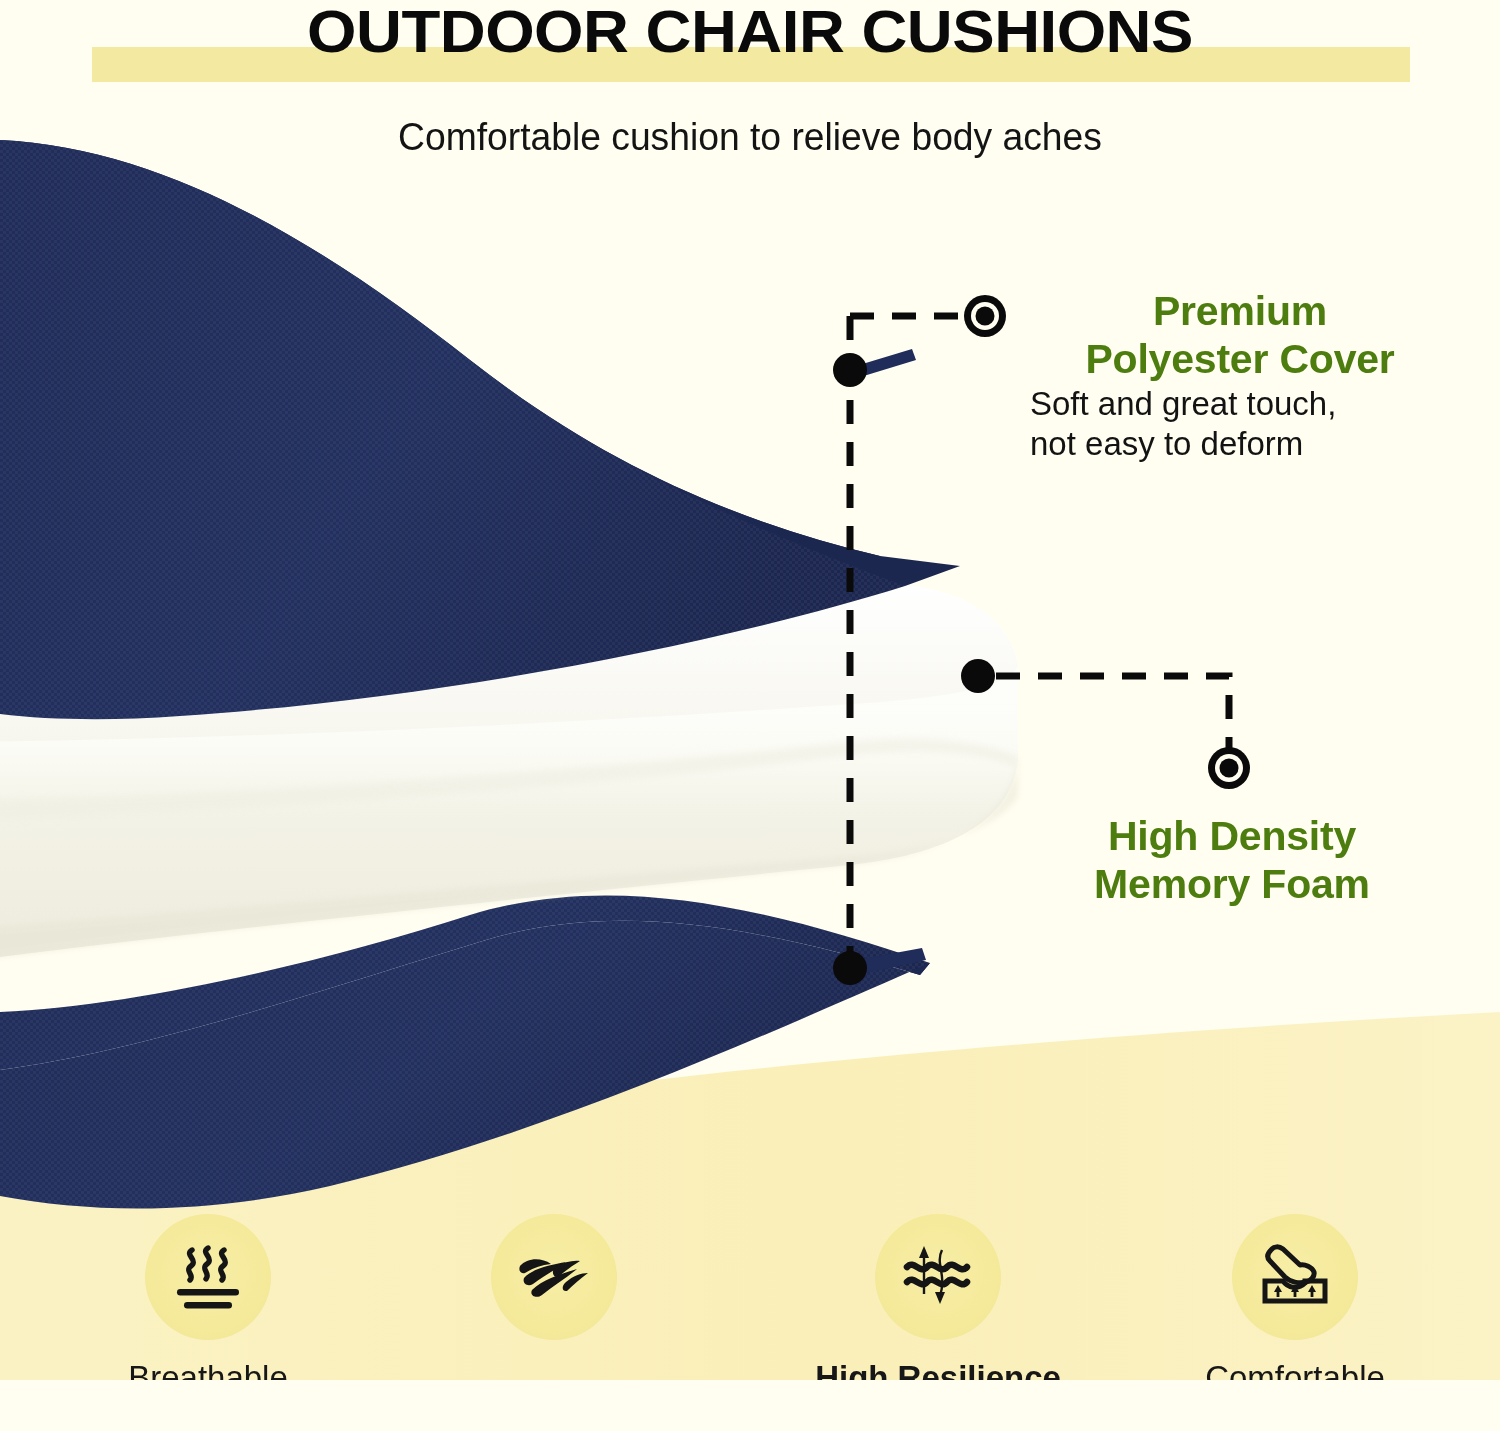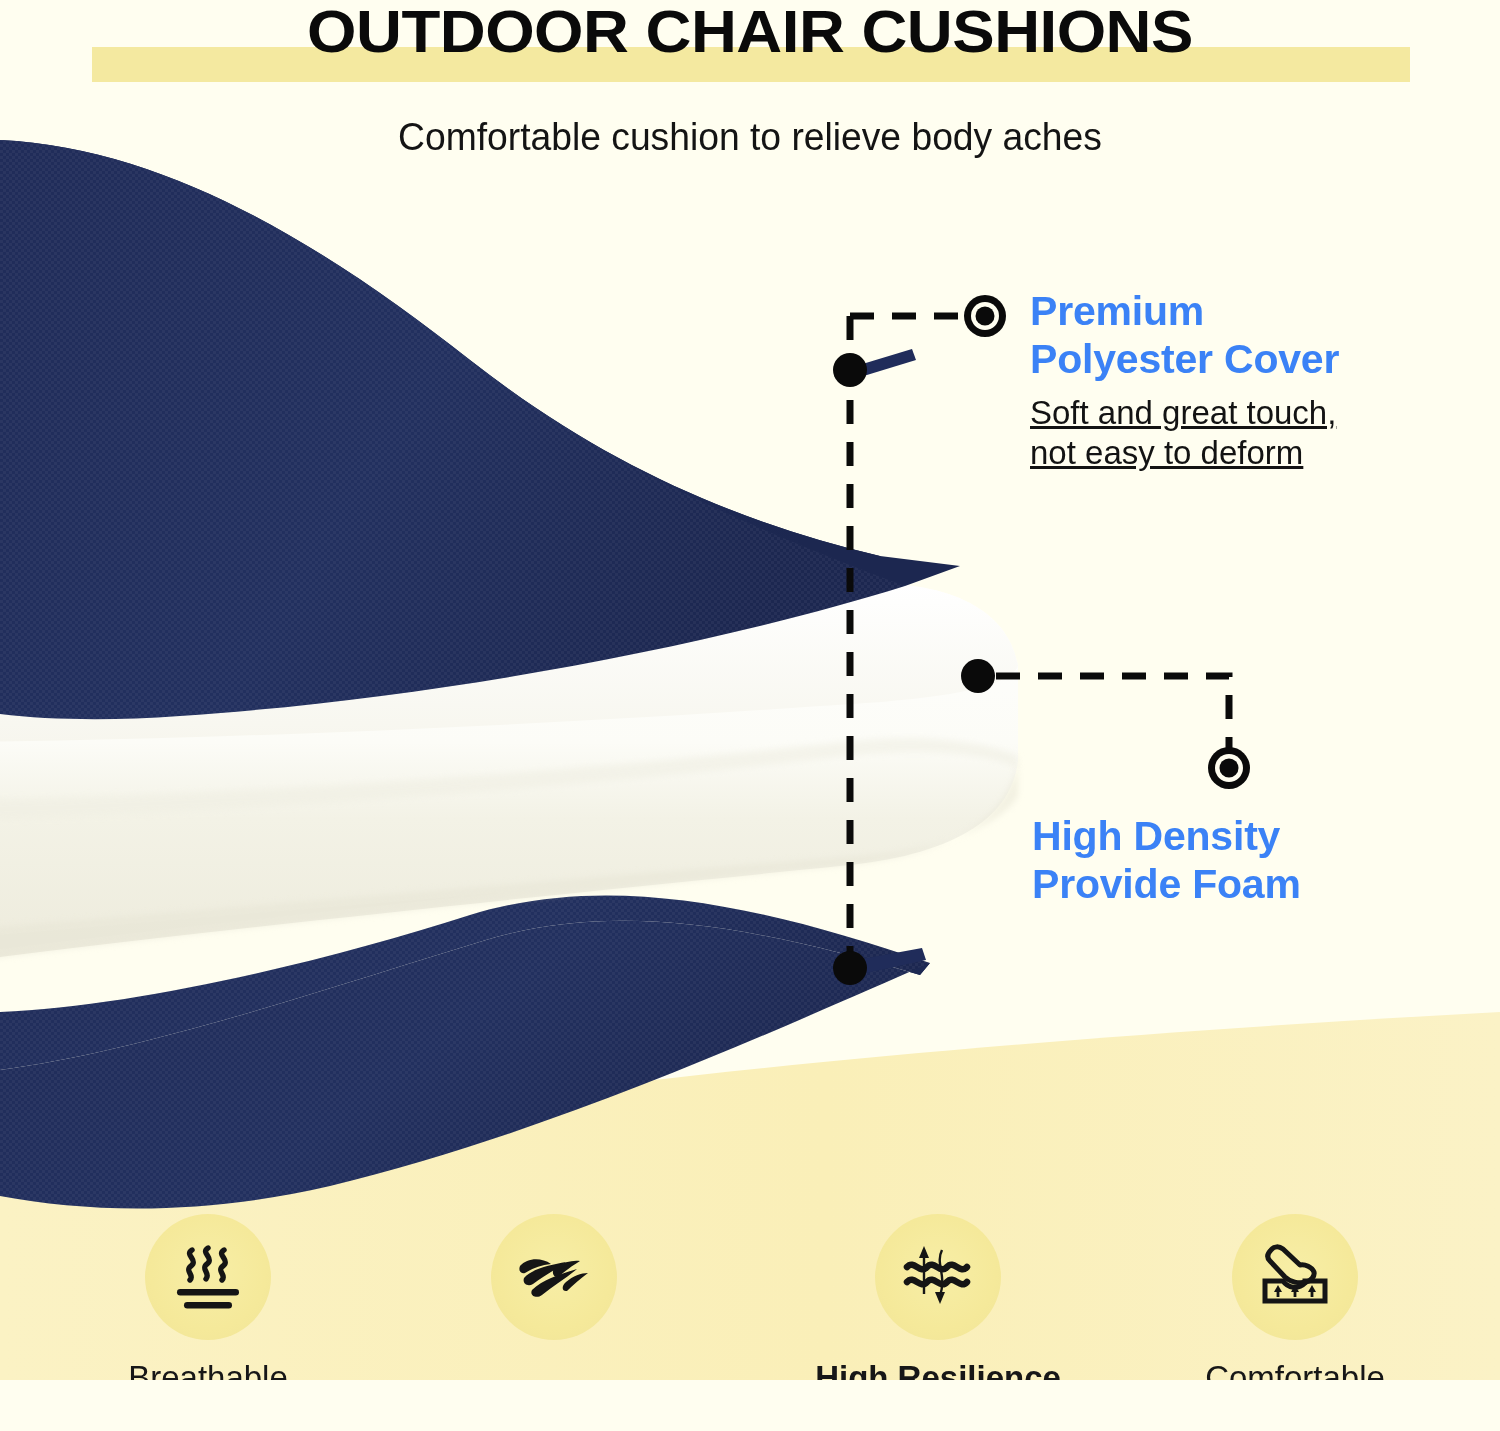--- a/index.html
+++ b/index.html
@@ -45,29 +45,29 @@
     font-size:38px;
     color:#141414;
     transform:scaleX(0.98);
     transform-origin:center top;
     white-space:nowrap;
   }
 
   
   .callout{position:absolute;}
   .co-title{
-    font-size:41px;font-weight:bold;color:#3b82f6;
+    font-size:41px;font-weight:bold;color:#4d7c0f;
     line-height:1.18;letter-spacing:-0.2px;
     white-space:pre-line;
+    text-align:center;
   }
   .co-desc{
     font-size:33px;color:#131313;
-    line-height:1.23;margin-top:9px;
+    line-height:1.23;
     white-space:pre-line;
-    text-decoration:underline;
   }
   #callout1{left:1030px;top:287px;width:420px;}
   #callout2{left:1032px;top:812px;width:400px;}
 
   
   .features{
     position:absolute;left:0;top:1196px;width:1500px;height:235px;
   }
   .feature{
     position:absolute;top:0;width:290px;text-align:center;
@@ -224,21 +224,21 @@
 
   <div class="callout" id="callout1">
     <div class="co-title">Premium
 Polyester Cover</div>
     <div class="co-desc">Soft and great touch,
 not easy to deform</div>
   </div>
 
   <div class="callout" id="callout2">
     <div class="co-title">High Density
-Provide Foam</div>
+Memory Foam</div>
   </div>
 
   <div class="features">
 
     <div class="feature" id="feature0">
       <div class="f-circle">
         <svg width="86" height="86" viewBox="0 0 86 86">
           <g fill="none" stroke="#151515" stroke-width="5.4" stroke-linecap="round">
             <path d="M27,16 C19,21 34,26 26,32 C19,37 30,41 25,46"></path>
             <path d="M43,14 C35,19 50,24 42,30 C35,35 46,39 41,45"></path>

